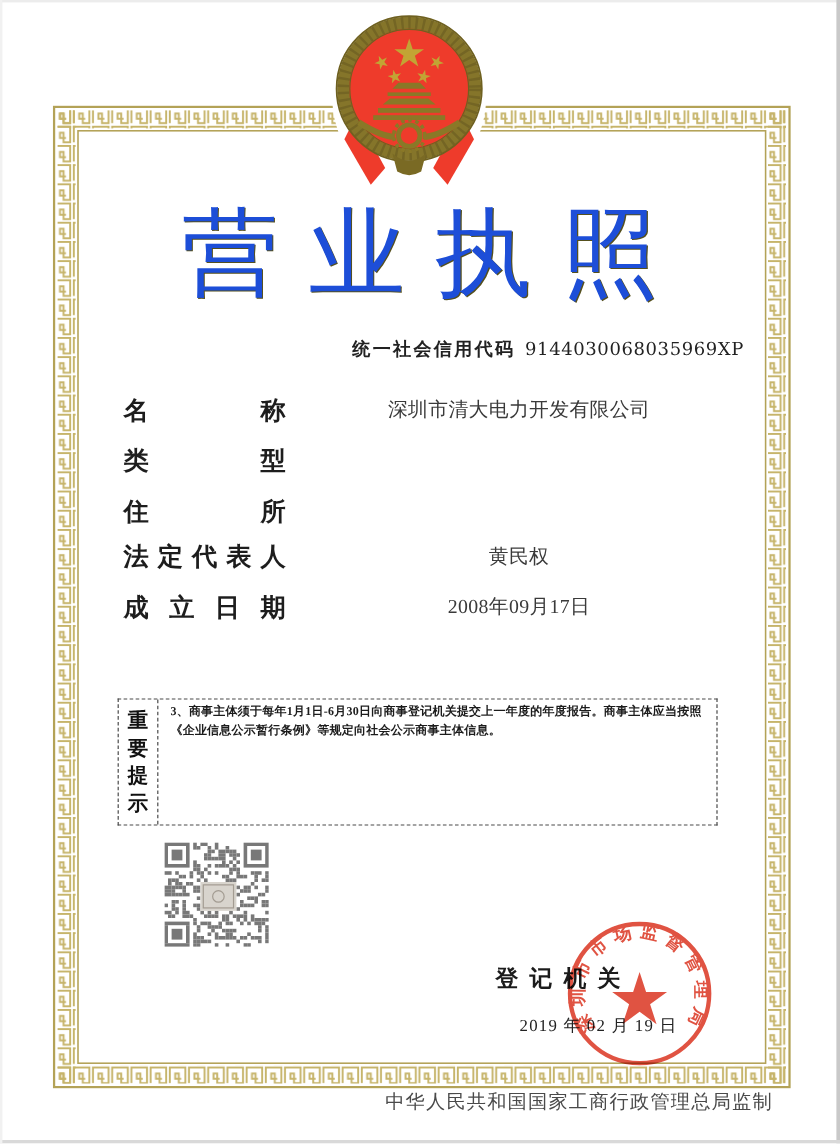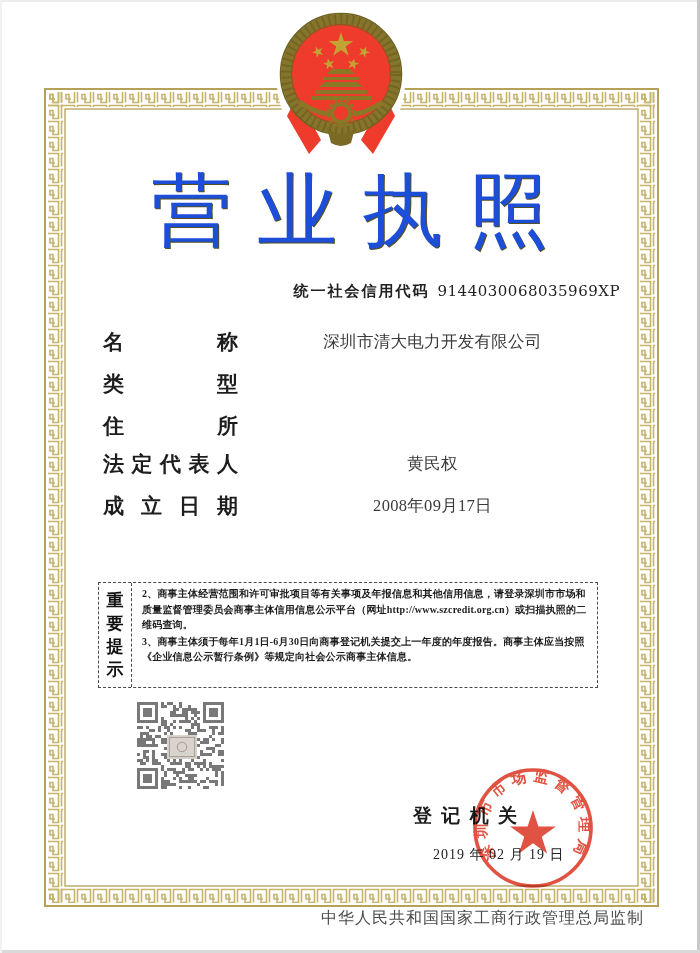--- a/index.html
+++ b/index.html
@@ -151,21 +151,20 @@
 </div>
 
 <div class="notice-box">
   <div class="notice-label spread-v">
       <span>重</span>
       <span>要</span>
       <span>提</span>
       <span>示</span>
     </div>
   <div class="notice-body">
-    <p>2、商事主体经营范围和许可审批项目等有关事项及年报信息和其他信用信息，请登录深圳市市场和质量监督管理委员会商事主体信用信息公示平台（网址http://www.szcredit.org.cn）或扫描执照的二维码查询。</p>
     <p>3、商事主体须于每年1月1日-6月30日向商事登记机关提交上一年度的年度报告。商事主体应当按照《企业信息公示暂行条例》等规定向社会公示商事主体信息。</p>
   </div>
 </div>
 
 <svg class="qr" id="qr" viewBox="0 0 87 87">
     <rect x="24" y="0" width="3" height="3" fill="#787878"></rect>
     <rect x="30" y="0" width="3" height="3" fill="#787878"></rect>
     <rect x="33" y="0" width="3" height="3" fill="#787878"></rect>
     <rect x="42" y="0" width="3" height="3" fill="#787878"></rect>
     <rect x="24" y="3" width="3" height="3" fill="#787878"></rect>

